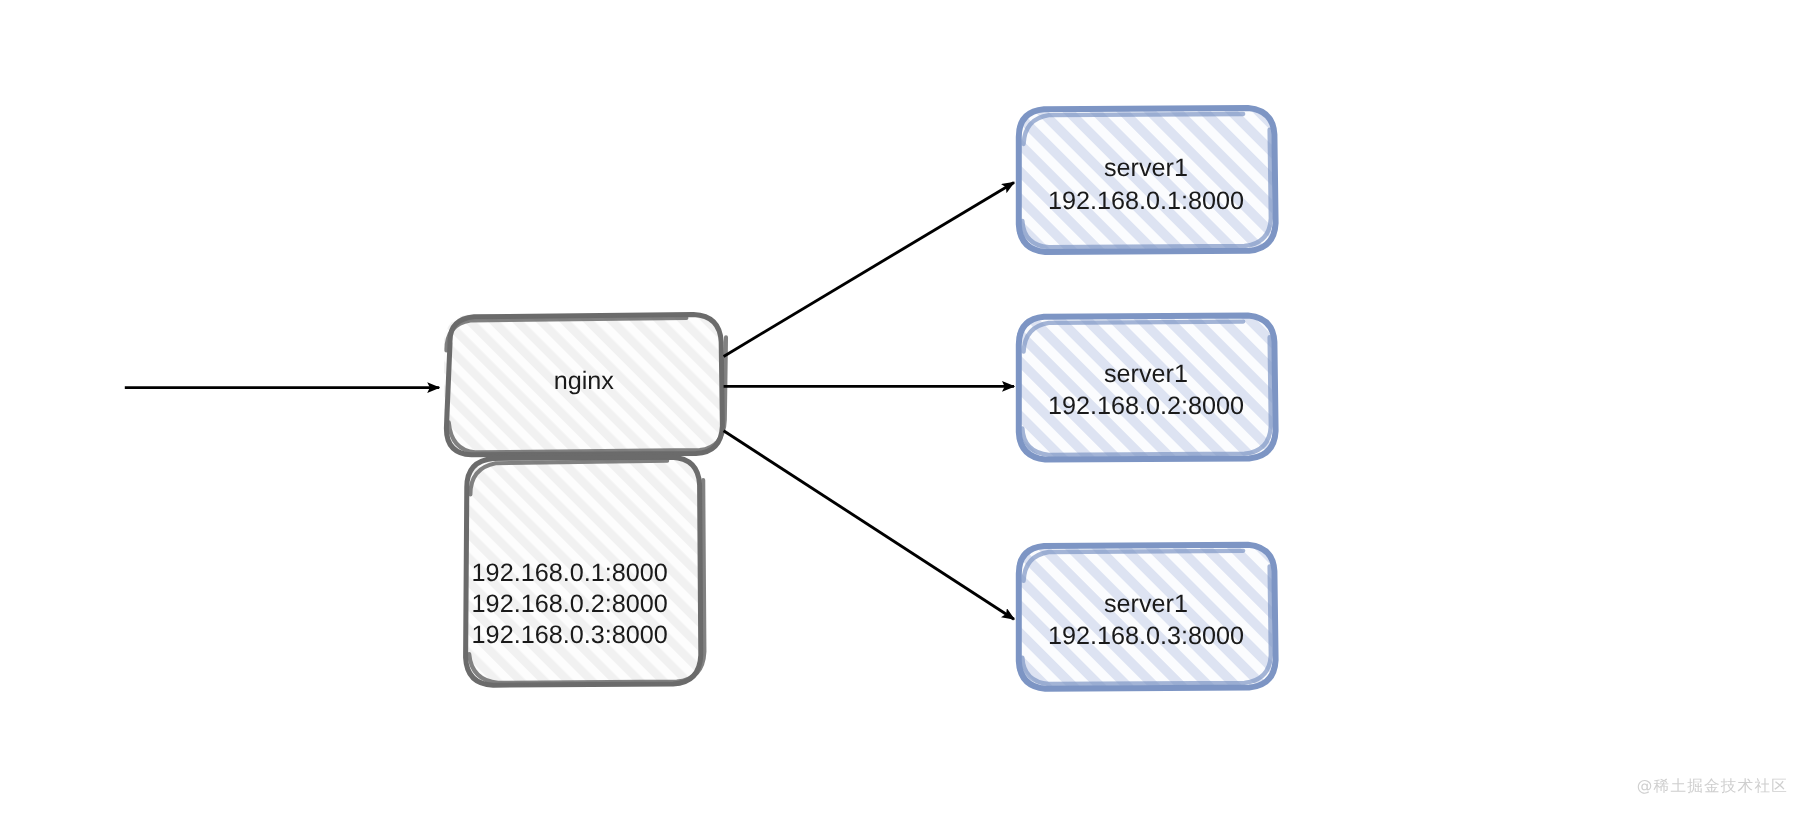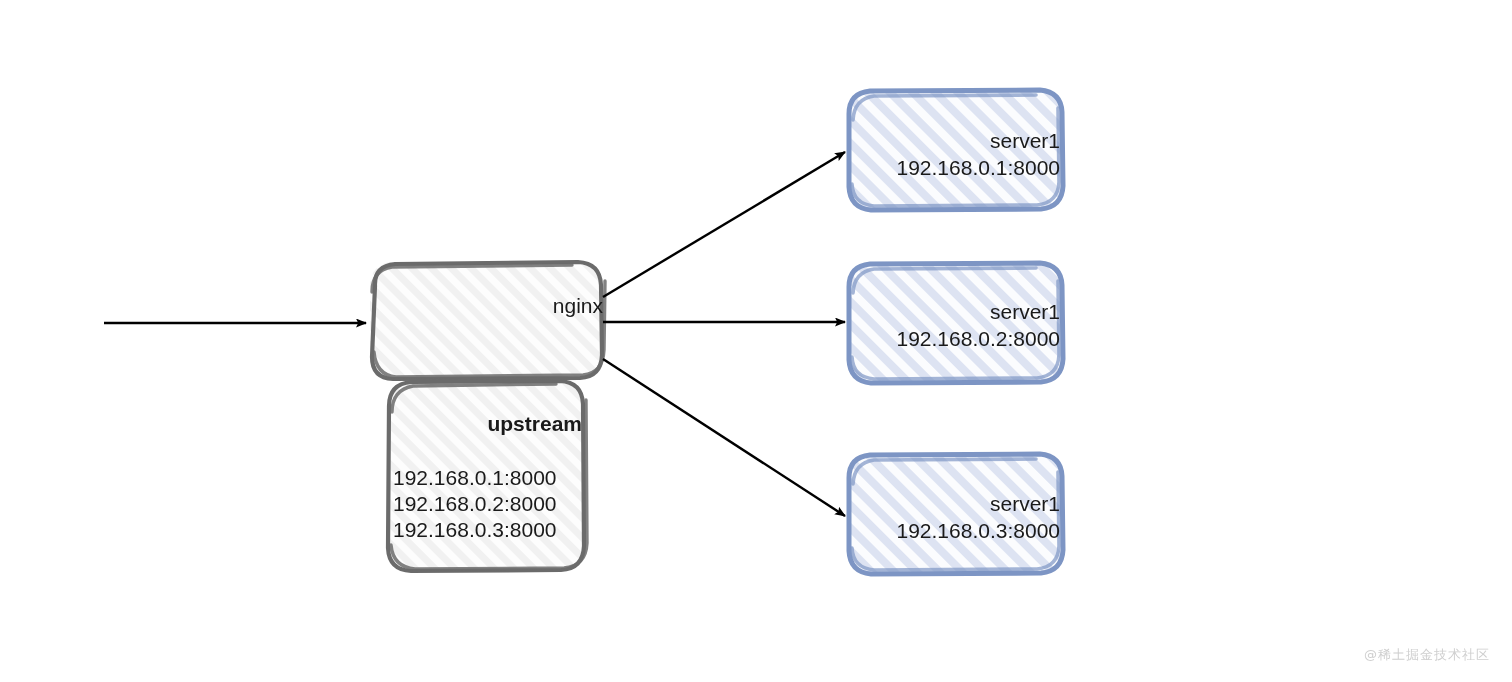--- a/index.html
+++ b/index.html
@@ -23,21 +23,21 @@
   svg.layer {
     position: absolute;
     left: 0; top: 0;
     width: 1512px;
     height: 682px;
     overflow: visible;
   }
   .node-label {
     position: absolute;
     color: #1a1a1a;
-    text-align: right;
+    text-align: center;
     white-space: pre;
     pointer-events: none;
     font-family: "Liberation Sans", sans-serif;
   }
   .box-text {
     font-size: 21px;
     line-height: 27px;
   }
   .upstream-title {
     font-size: 21px;
@@ -116,23 +116,22 @@
       <line x1="603" y1="297" x2="845" y2="152" stroke="#000000" stroke-width="2.4" marker-end="url(#arrowhead)"></line>
     </g>
     <g>
       <line x1="603" y1="322" x2="845" y2="322" stroke="#000000" stroke-width="2.4" marker-end="url(#arrowhead)"></line>
     </g>
     <g>
       <line x1="603" y1="359" x2="845" y2="516" stroke="#000000" stroke-width="2.4" marker-end="url(#arrowhead)"></line>
     </g>
   </svg>
 
-  <div class="node-label box-text" style="left:370px; top:292px; width:233px;">nginx</div>
+  <div class="node-label box-text" style="left:370px; top:304px; width:233px;">nginx</div>
 
-  <div class="node-label upstream-title" style="left:390px; top:410px; width:192px;">upstream</div>
 
   <div class="node-label upstream-list" style="left:393px; top:465px; width:200px;">192.168.0.1:8000</div>
   <div class="node-label upstream-list" style="left:393px; top:491px; width:200px;">192.168.0.2:8000</div>
   <div class="node-label upstream-list" style="left:393px; top:517px; width:200px;">192.168.0.3:8000</div>
 
   <div class="node-label box-text" style="left:850px; top:127px; width:210px;">server1</div>
   <div class="node-label box-text" style="left:850px; top:154px; width:210px;">192.168.0.1:8000</div>
 
   <div class="node-label box-text" style="left:850px; top:298px; width:210px;">server1</div>
   <div class="node-label box-text" style="left:850px; top:325px; width:210px;">192.168.0.2:8000</div>

